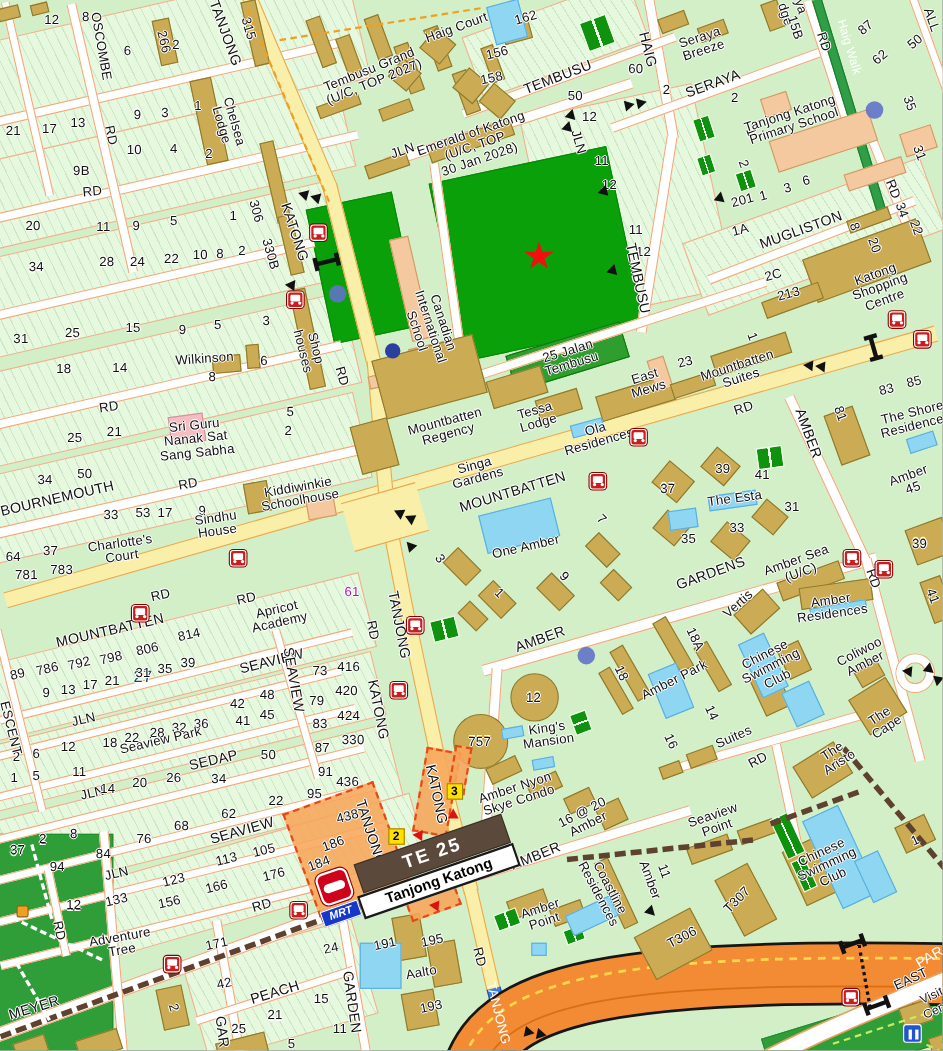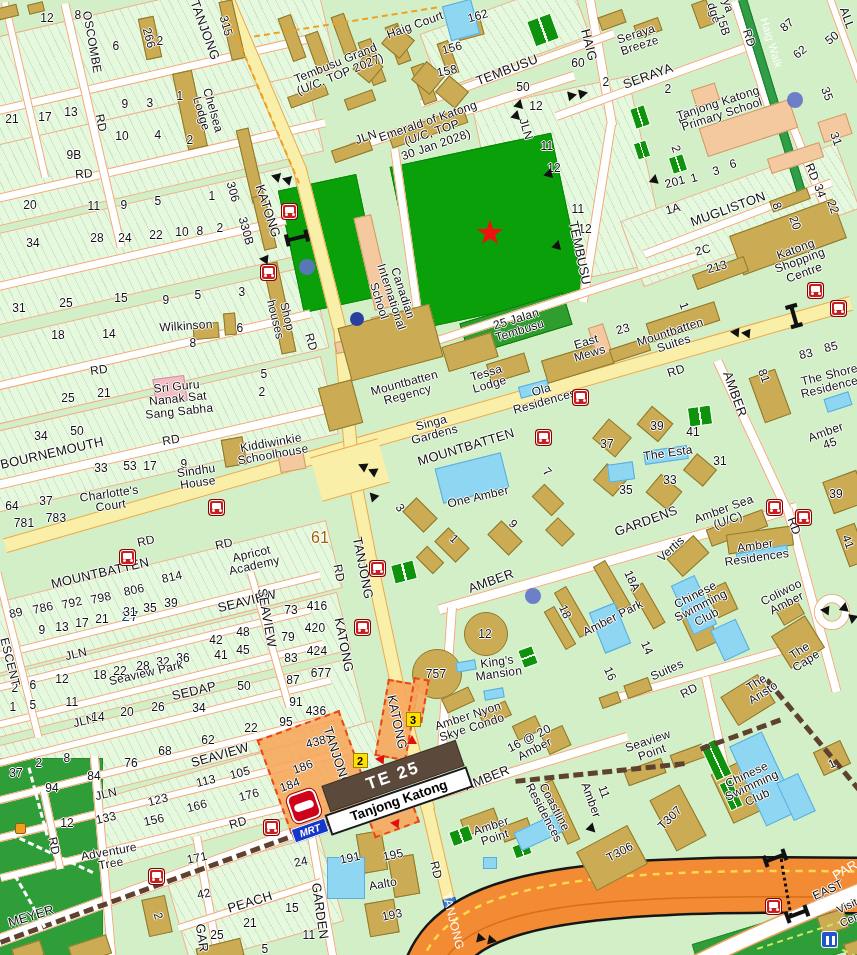--- a/index.html
+++ b/index.html
@@ -397,21 +397,21 @@
 Court</div>
       <div class="lbl" style="left: 12px; top: 506px; width: auto; height: auto; transform: translate(-50%, -50%) rotate(0deg); font-size: 12px; color: rgb(17, 17, 17);">64</div>
       <div class="lbl" style="left: 46px; top: 501px; width: auto; height: auto; transform: translate(-50%, -50%) rotate(0deg); font-size: 12px; color: rgb(17, 17, 17);">37</div>
       <div class="lbl" style="left: 24px; top: 523px; width: auto; height: auto; transform: translate(-50%, -50%) rotate(0deg); font-size: 12px; color: rgb(17, 17, 17);">781</div>
       <div class="lbl" style="left: 56px; top: 518px; width: auto; height: auto; transform: translate(-50%, -50%) rotate(0deg); font-size: 12px; color: rgb(17, 17, 17);">783</div>
       <div class="lbl" style="left: 100px; top: 573px; width: auto; height: auto; transform: translate(-50%, -50%) rotate(-13deg); font-size: 13px; color: rgb(17, 17, 17);">MOUNTBATTEN</div>
       <div class="lbl" style="left: 146px; top: 541px; width: auto; height: auto; transform: translate(-50%, -50%) rotate(-13deg); font-size: 12px; color: rgb(17, 17, 17);">RD</div>
       <div class="lbl" style="left: 224px; top: 544px; width: auto; height: auto; transform: translate(-50%, -50%) rotate(-13deg); font-size: 12px; color: rgb(17, 17, 17);">RD</div>
       <div class="lbl" style="left: 253px; top: 560px; width: auto; height: auto; transform: translate(-50%, -50%) rotate(-13deg); font-size: 12px; color: rgb(17, 17, 17);">Apricot
 Academy</div>
-      <div class="lbl" style="left: 320px; top: 538px; width: auto; height: auto; transform: translate(-50%, -50%) rotate(0deg); font-size: 16px; color: #a16207;">61</div>
+      <div class="lbl" style="left: 320px; top: 538px; width: auto; height: auto; transform: translate(-50%, -50%) rotate(0deg); font-size: 12px; color: #a21caf;">61</div>
       <div class="lbl" style="left: 363px; top: 568px; width: auto; height: auto; transform: translate(-50%, -50%) rotate(79deg); font-size: 13px; color: rgb(17, 17, 17);">TANJONG</div>
       <div class="lbl" style="left: 339px; top: 573px; width: auto; height: auto; transform: translate(-50%, -50%) rotate(79deg); font-size: 12px; color: rgb(17, 17, 17);">RD</div>
       <div class="lbl" style="left: 16px; top: 613px; width: auto; height: auto; transform: translate(-50%, -50%) rotate(-13deg); font-size: 12px; color: rgb(17, 17, 17);">89</div>
       <div class="lbl" style="left: 43px; top: 608px; width: auto; height: auto; transform: translate(-50%, -50%) rotate(-13deg); font-size: 12px; color: rgb(17, 17, 17);">786</div>
       <div class="lbl" style="left: 72px; top: 603px; width: auto; height: auto; transform: translate(-50%, -50%) rotate(-13deg); font-size: 12px; color: rgb(17, 17, 17);">792</div>
       <div class="lbl" style="left: 101px; top: 598px; width: auto; height: auto; transform: translate(-50%, -50%) rotate(-13deg); font-size: 12px; color: rgb(17, 17, 17);">798</div>
       <div class="lbl" style="left: 134px; top: 590px; width: auto; height: auto; transform: translate(-50%, -50%) rotate(-13deg); font-size: 12px; color: rgb(17, 17, 17);">806</div>
       <div class="lbl" style="left: 172px; top: 577px; width: auto; height: auto; transform: translate(-50%, -50%) rotate(-13deg); font-size: 12px; color: rgb(17, 17, 17);">814</div>
       <div class="lbl" style="left: 42px; top: 630px; width: auto; height: auto; transform: translate(-50%, -50%) rotate(0deg); font-size: 12px; color: rgb(17, 17, 17);">9</div>
       <div class="lbl" style="left: 62px; top: 627px; width: auto; height: auto; transform: translate(-50%, -50%) rotate(0deg); font-size: 12px; color: rgb(17, 17, 17);">13</div>
@@ -421,21 +421,21 @@
       <div class="lbl" style="left: 130px; top: 612px; width: auto; height: auto; transform: translate(-50%, -50%) rotate(0deg); font-size: 12px; color: rgb(17, 17, 17);">31</div>
       <div class="lbl" style="left: 150px; top: 608px; width: auto; height: auto; transform: translate(-50%, -50%) rotate(0deg); font-size: 12px; color: rgb(17, 17, 17);">35</div>
       <div class="lbl" style="left: 171px; top: 603px; width: auto; height: auto; transform: translate(-50%, -50%) rotate(0deg); font-size: 12px; color: rgb(17, 17, 17);">39</div>
       <div class="lbl" style="left: 247px; top: 601px; width: auto; height: auto; transform: translate(-50%, -50%) rotate(-14deg); font-size: 13px; color: rgb(17, 17, 17);">SEAVIEW</div>
       <div class="lbl" style="left: 291px; top: 610px; width: auto; height: auto; transform: translate(-50%, -50%) rotate(0deg); font-size: 12px; color: rgb(17, 17, 17);">73</div>
       <div class="lbl" style="left: 317px; top: 606px; width: auto; height: auto; transform: translate(-50%, -50%) rotate(0deg); font-size: 12px; color: rgb(17, 17, 17);">416</div>
       <div class="lbl" style="left: 315px; top: 628px; width: auto; height: auto; transform: translate(-50%, -50%) rotate(0deg); font-size: 12px; color: rgb(17, 17, 17);">420</div>
       <div class="lbl" style="left: 288px; top: 637px; width: auto; height: auto; transform: translate(-50%, -50%) rotate(0deg); font-size: 12px; color: rgb(17, 17, 17);">79</div>
       <div class="lbl" style="left: 317px; top: 651px; width: auto; height: auto; transform: translate(-50%, -50%) rotate(0deg); font-size: 12px; color: rgb(17, 17, 17);">424</div>
       <div class="lbl" style="left: 291px; top: 658px; width: auto; height: auto; transform: translate(-50%, -50%) rotate(0deg); font-size: 12px; color: rgb(17, 17, 17);">83</div>
-      <div class="lbl" style="left: 321px; top: 673px; width: auto; height: auto; transform: translate(-50%, -50%) rotate(0deg); font-size: 12px; color: rgb(17, 17, 17);">677</div>
+      <div class="lbl" style="left: 321px; top: 673px; width: auto; height: auto; transform: translate(-50%, -50%) rotate(0deg); font-size: 12px; color: rgb(17, 17, 17);">330</div>
       <div class="lbl" style="left: 293px; top: 680px; width: auto; height: auto; transform: translate(-50%, -50%) rotate(0deg); font-size: 12px; color: rgb(17, 17, 17);">87</div>
       <div class="lbl" style="left: 296px; top: 702px; width: auto; height: auto; transform: translate(-50%, -50%) rotate(0deg); font-size: 12px; color: rgb(17, 17, 17);">91</div>
       <div class="lbl" style="left: 286px; top: 722px; width: auto; height: auto; transform: translate(-50%, -50%) rotate(0deg); font-size: 12px; color: rgb(17, 17, 17);">95</div>
       <div class="lbl" style="left: 316px; top: 711px; width: auto; height: auto; transform: translate(-50%, -50%) rotate(0deg); font-size: 12px; color: rgb(17, 17, 17);">436</div>
       <div class="lbl" style="left: 316px; top: 742px; width: auto; height: auto; transform: translate(-50%, -50%) rotate(-15deg); font-size: 12px; color: rgb(17, 17, 17);">438</div>
       <div class="lbl" style="left: 303px; top: 767px; width: auto; height: auto; transform: translate(-50%, -50%) rotate(-20deg); font-size: 12px; color: rgb(17, 17, 17);">186</div>
       <div class="lbl" style="left: 290px; top: 785px; width: auto; height: auto; transform: translate(-50%, -50%) rotate(-20deg); font-size: 12px; color: rgb(17, 17, 17);">184</div>
       <div class="lbl" style="left: 267px; top: 618px; width: auto; height: auto; transform: translate(-50%, -50%) rotate(80deg); font-size: 13px; color: rgb(17, 17, 17);">SEAVIEW</div>
       <div class="lbl" style="left: 344px; top: 645px; width: auto; height: auto; transform: translate(-50%, -50%) rotate(79deg); font-size: 13px; color: rgb(17, 17, 17);">KATONG</div>
       <div class="lbl" style="left: 76px; top: 654px; width: auto; height: auto; transform: translate(-50%, -50%) rotate(-13deg); font-size: 12px; color: rgb(17, 17, 17);">JLN</div>

